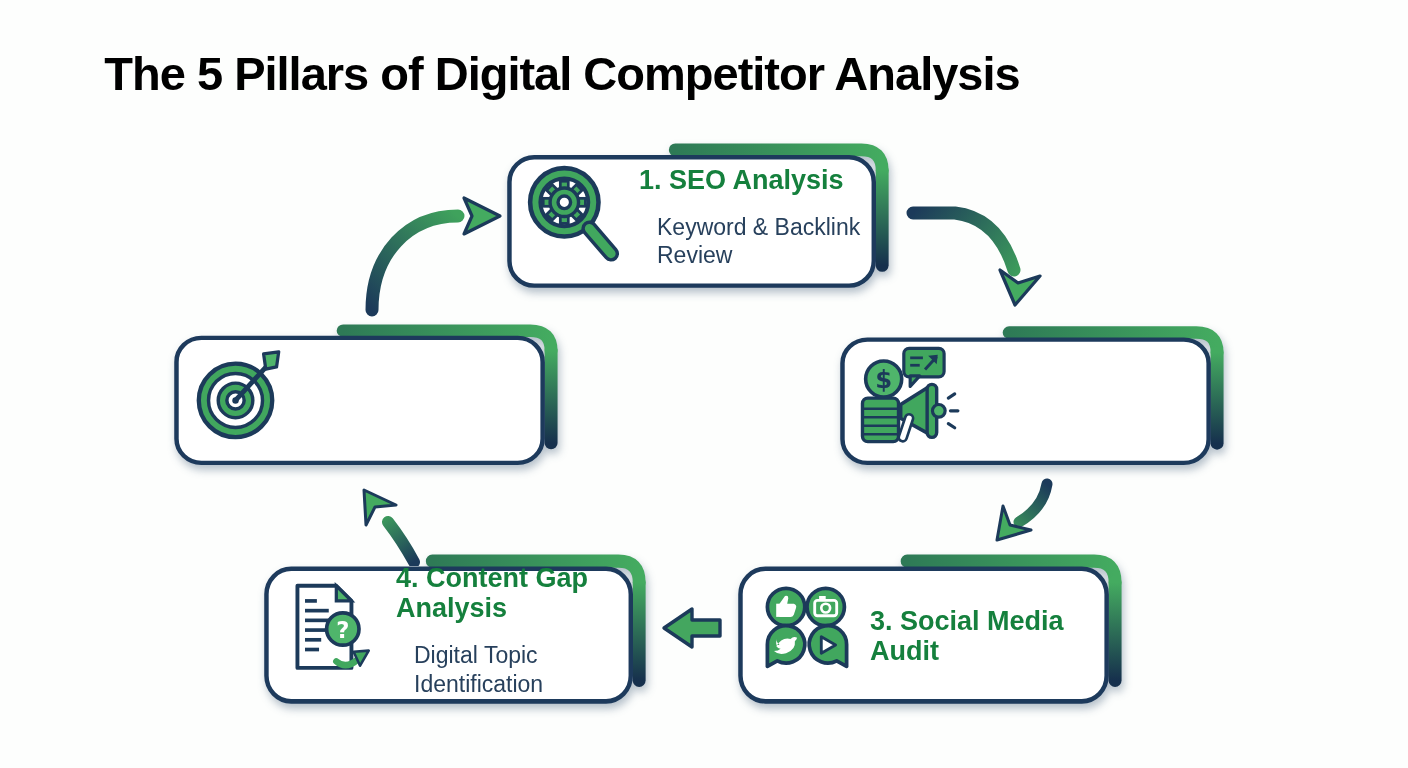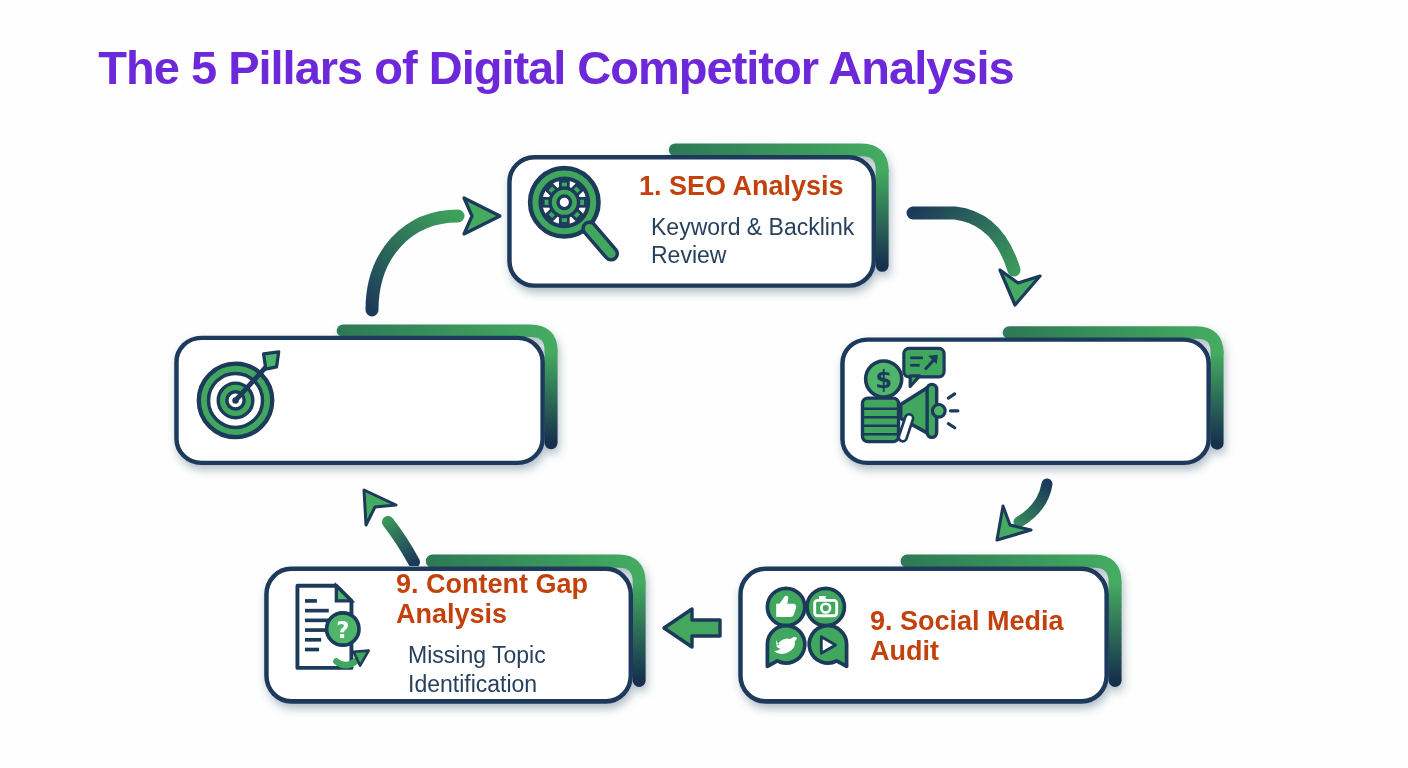--- a/index.html
+++ b/index.html
@@ -3,29 +3,29 @@
 <meta charset="utf-8">
 <style>
   html,body{margin:0;padding:0;}
   body{
     width:1408px;height:768px;position:relative;overflow:hidden;
     background:#fdfefd;
     font-family:"Liberation Sans","DejaVu Sans",sans-serif;
   }
   .title{
     position:absolute;left:0;top:40px;width:1112px;text-align:center;
-    font-size:47px;font-weight:800;color:#6d28d9;letter-spacing:-1px;margin:0;
+    font-size:47px;font-weight:800;color:#000000;letter-spacing:-1px;margin:6px;
   }
   .card{position:absolute;}
   .card-bg{position:absolute;left:0;top:0;width:100%;height:100%;
     filter:drop-shadow(2px 5px 4px rgba(27,58,92,.32));}
   .card-icon{position:absolute;left:16px;top:50%;transform:translateY(-50%);}
   .card-text{position:absolute;left:134px;top:50%;transform:translateY(-50%);width:256px;}
-  .card-text h2{margin:16px 0 6px 0;font-size:27px;line-height:1.12;font-weight:800;color:#c2410c;}
-  .card-text p{margin:12px;font-size:23px;line-height:1.22;font-weight:400;color:#27405c;}
+  .card-text h2{margin:16px 0 6px 0;font-size:27px;line-height:1.12;font-weight:800;color:#15803d;}
+  .card-text p{margin:18px;font-size:23px;line-height:1.22;font-weight:400;color:#27405c;}
   .c1{left:505px;top:141px;width:396px;height:153px;}
   .c2{left:838px;top:324px;width:398px;height:147px;}
   .c3{left:736px;top:552px;width:398px;height:158px;}
   .c4{left:262px;top:552px;width:396px;height:158px;}
   .c5{left:172px;top:322px;width:398px;height:149px;}
   .arrow{position:absolute;}
   .arrow-a{left:358px;top:192px;width:150px;height:125px;}
   .arrow-b{left:900px;top:200px;width:145px;height:120px;}
   .arrow-c{left:985px;top:478px;width:80px;height:75px;}
   .arrow-d{left:658px;top:602px;width:78px;height:55px;}
@@ -148,21 +148,21 @@
       <rect x="57" y="24" width="20" height="14" rx="2.5" fill="none" stroke="#ffffff" stroke-width="2.6"></rect>
       <rect x="61" y="20" width="6" height="4" fill="#ffffff"></rect>
       <circle cx="67" cy="31" r="4" fill="none" stroke="#ffffff" stroke-width="2.4"></circle>
       <path d="M14 64 a17 17 0 1 1 9 15 l-9 5 z" fill="#41a75e" stroke="#1c3a5a" stroke-width="3.4" stroke-linejoin="round"></path>
       <path d="M22 66 q5 -9 13 -7 q3 -3 6 -1 q-1 3 -2 3 q1 8 -8 11 q-7 2 -11 -2 q4 0 6 -2 q-4 -1 -4 -4 q2 1 3 0 q-3 -2 -3 -5 z" fill="#ffffff"></path>
       <path d="M86 64 a17 17 0 1 0 -9 15 l9 5 z" fill="#41a75e" stroke="#1c3a5a" stroke-width="3.4" stroke-linejoin="round"></path>
       <polygon points="63,57 63,72 76,64.5" fill="#ffffff" stroke="#1c3a5a" stroke-width="2.6" stroke-linejoin="round"></polygon>
     </svg>
   </div>
   <div class="card-text">
-    <h2>9. Social Media Audit</h2>
+    <h2>3. Social Media Audit</h2>
   </div>
 </div>
 
 <div class="card c4">
   <svg class="card-bg" viewBox="0 0 400 155" preserveAspectRatio="none">
     <defs>
       <linearGradient id="g4t" gradientUnits="userSpaceOnUse" x1="172" y1="9" x2="381" y2="9">
         <stop offset="0" stop-color="#2e7a56"></stop>
           <stop offset="1" stop-color="#44ab60"></stop>
       </linearGradient>
@@ -185,22 +185,22 @@
       <line x1="25" y1="51" x2="44" y2="51" stroke="#1c3a5a" stroke-width="3.4"></line>
       <line x1="25" y1="60" x2="40" y2="60" stroke="#1c3a5a" stroke-width="3.4"></line>
       <line x1="25" y1="69" x2="38" y2="69" stroke="#1c3a5a" stroke-width="3.4"></line>
       <circle cx="60" cy="50" r="15" fill="#4fb56b" stroke="#1c3a5a" stroke-width="3.4"></circle>
       <text x="60" y="58" font-size="21" font-weight="bold" fill="#ffffff" text-anchor="middle" font-family="'DejaVu Sans',sans-serif">?</text>
       <path d="M54 80 q9 8 20 -2" fill="none" stroke="#41a75e" stroke-width="6" stroke-linecap="round"></path>
       <polygon points="84,70 70,71 76,84" fill="#41a75e" stroke="#1c3a5a" stroke-width="2.4" stroke-linejoin="round"></polygon>
     </svg>
   </div>
   <div class="card-text">
-    <h2>9. Content Gap Analysis</h2>
-    <p>Missing Topic Identification</p>
+    <h2>4. Content Gap Analysis</h2>
+    <p>Digital Topic Identification</p>
   </div>
 </div>
 
 <div class="card c5">
   <svg class="card-bg" viewBox="0 0 400 155" preserveAspectRatio="none">
     <defs>
       <linearGradient id="g5t" gradientUnits="userSpaceOnUse" x1="172" y1="9" x2="381" y2="9">
         <stop offset="0" stop-color="#2e7a56"></stop>
           <stop offset="1" stop-color="#44ab60"></stop>
       </linearGradient>

